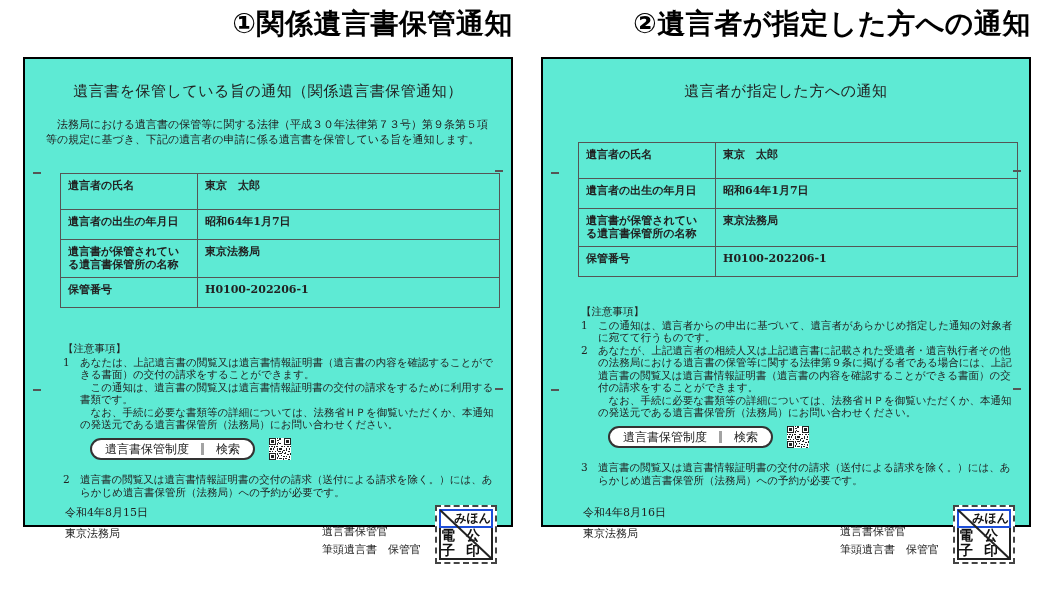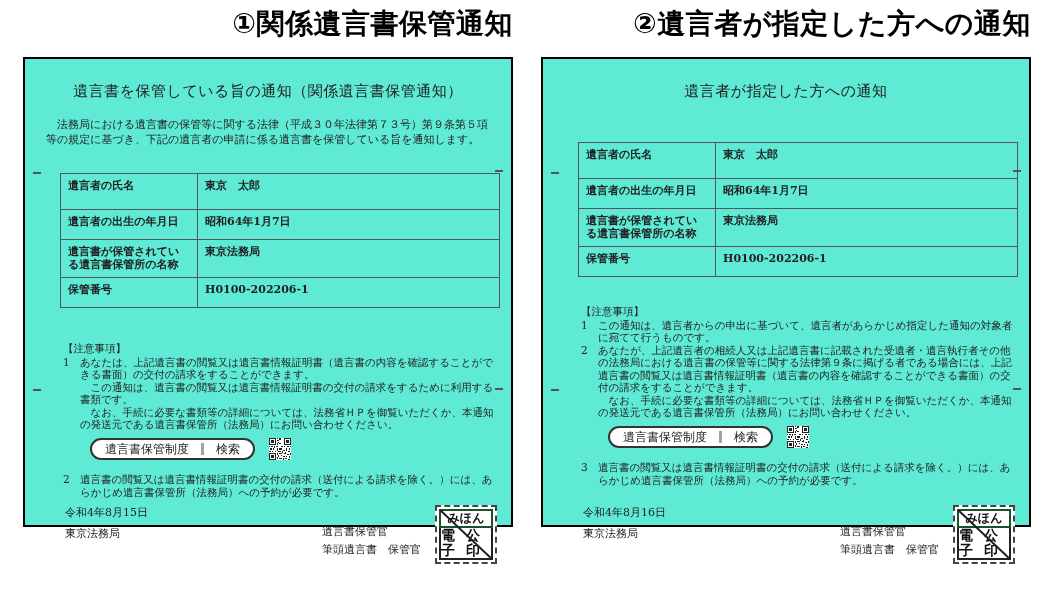--- a/index.html
+++ b/index.html
@@ -41,21 +41,21 @@
   .search-btn{border-left:3px solid #a3a3a3;padding-left:12px;}
   .qr{width:22px;height:22px;display:block;}
   .date{position:absolute;left:40px;top:446px;font-size:11px;color:#222;}
   .office{position:absolute;left:40px;top:467px;font-size:11px;color:#222;}
   .officials{position:absolute;right:90px;top:464px;font-size:11px;text-align:left;line-height:18px;color:#222;}
   .stamp{
     position:absolute;right:14px;top:446px;width:62px;
     border:2px dashed #444;padding:2px;box-sizing:border-box;background:#fff;
   }
   .stamp-inner{position:relative;}
-  .stamp-sample{border:2px solid #14532d;text-align:center;font-weight:bold;font-size:12px;line-height:15px;color:#111;}
+  .stamp-sample{border:2px solid #1d4ed8;text-align:right;font-weight:bold;font-size:12px;line-height:15px;color:#111;}
   .stamp-main{border:2px solid #222;border-top:none;text-align:left;font-weight:bold;font-size:14px;line-height:15px;padding:0 0;color:#111;display:flex;flex-direction:row;}
   .stamp-slash{position:absolute;left:0;top:0;width:100%;height:100%;pointer-events:none;}
   .rm{position:absolute;width:8px;height:2px;background:#555;}
   .rm-tl{left:8px;top:113px;} .rm-tr{right:8px;top:111px;}
   .rm-bl{left:8px;top:330px;} .rm-br{right:8px;top:329px;}
 </style>
 </head>
 <body>
 
 <div class="col-heading" style="left:23px">①関係遺言書保管通知</div>

